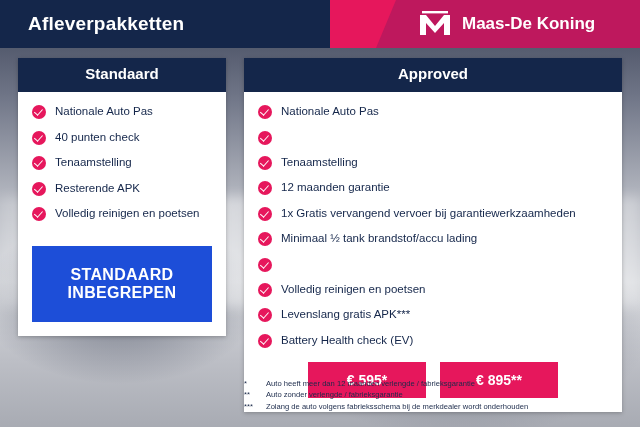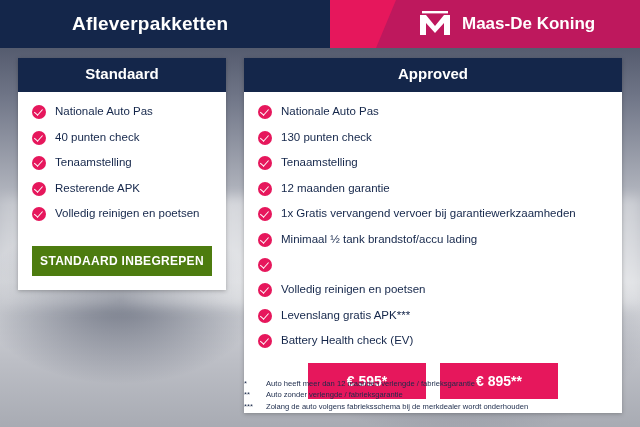--- a/index.html
+++ b/index.html
@@ -49,21 +49,20 @@
     position: absolute; right: -22px; top: 0;
     width: 0; height: 0;
     border-top: 48px solid #14264a;
     border-right: 22px solid transparent;
   }
   .header-title {
     color: #ffffff;
     font-size: 19px;
     font-weight: bold;
     letter-spacing: 0.2px;
-    margin-left: 44px;
   }
   .header-mid {
     flex: 0 0 46px;
     background: #e6175c;
     position: relative;
   }
   .header-mid:after {
     content: "";
     position: absolute; right: -20px; top: 0;
     width: 0; height: 0;
@@ -133,26 +132,26 @@
     transform: rotate(42deg);
   }
   .feature-text {
     font-size: 11.5px;
     font-weight: normal;
     color: #14264a;
     line-height: 1.35;
   }
   .btn-standard {
     margin-top: 14px;
-    background: #4d7c0f;
+    background: #1d4ed8;
     color: #ffffff;
     text-align: center;
-    font-size: 12px;
-    font-weight: bold;
-    padding: 8px 4px;
+    font-size: 16px;
+    font-weight: bold;
+    padding: 20px 4px;
     letter-spacing: 0.3px;
     cursor: pointer;
     border: none;
     width: 100%;
     font-family: "Liberation Sans", sans-serif;
   }
   .price-row {
     display: flex; gap: 14px;
     justify-content: center;
     margin-top: 14px;
@@ -235,21 +234,20 @@
 
     <div class="card card-approved">
       <div class="card-head">Approved</div>
       <div class="card-body">
         <div class="feature">
           <span class="check"></span>
           <span class="feature-text">Nationale Auto Pas</span>
         </div>
         <div class="feature">
           <span class="check"></span>
-          <span class="feature-text">130 punten check</span>
         </div>
         <div class="feature">
           <span class="check"></span>
           <span class="feature-text">Tenaamstelling</span>
         </div>
         <div class="feature">
           <span class="check"></span>
           <span class="feature-text">12 maanden garantie</span>
         </div>
         <div class="feature">

